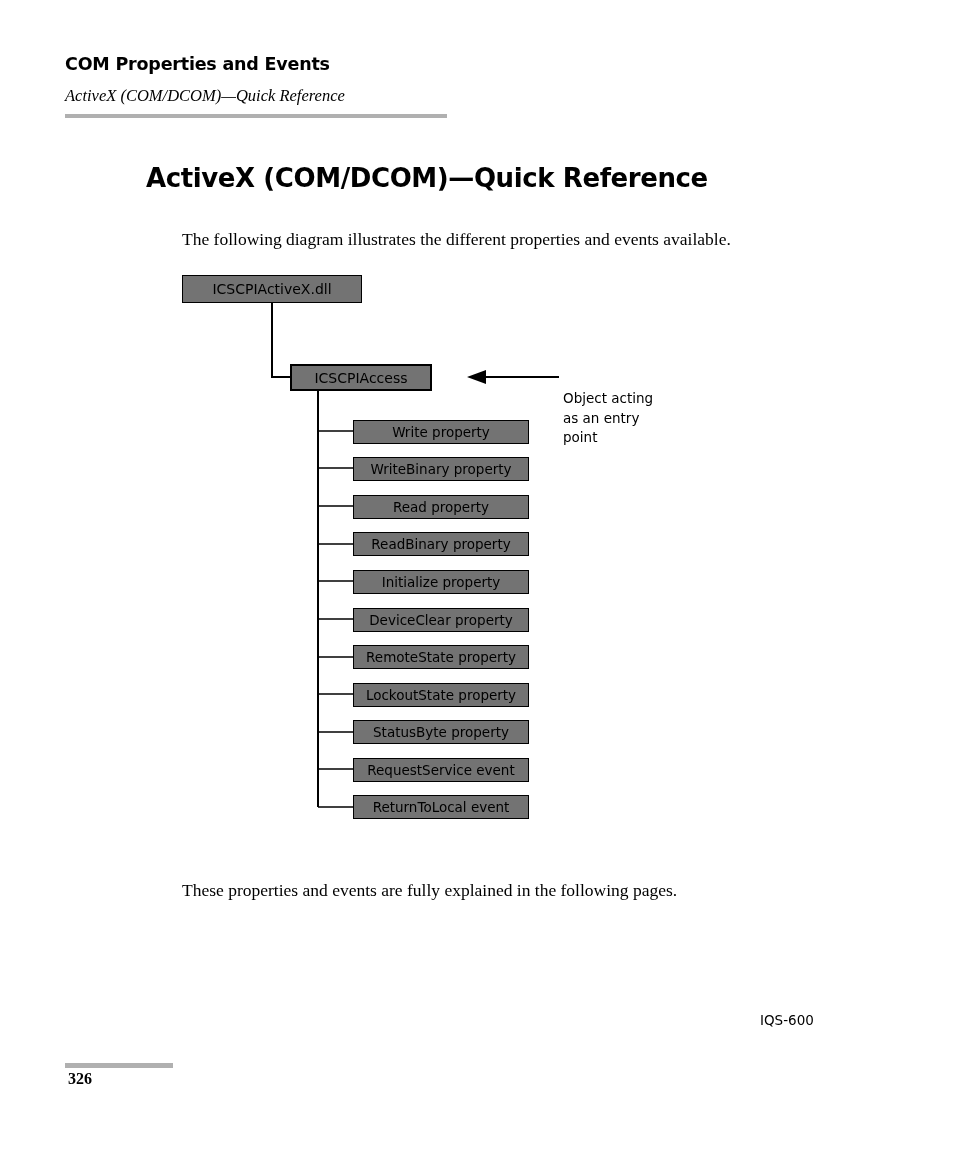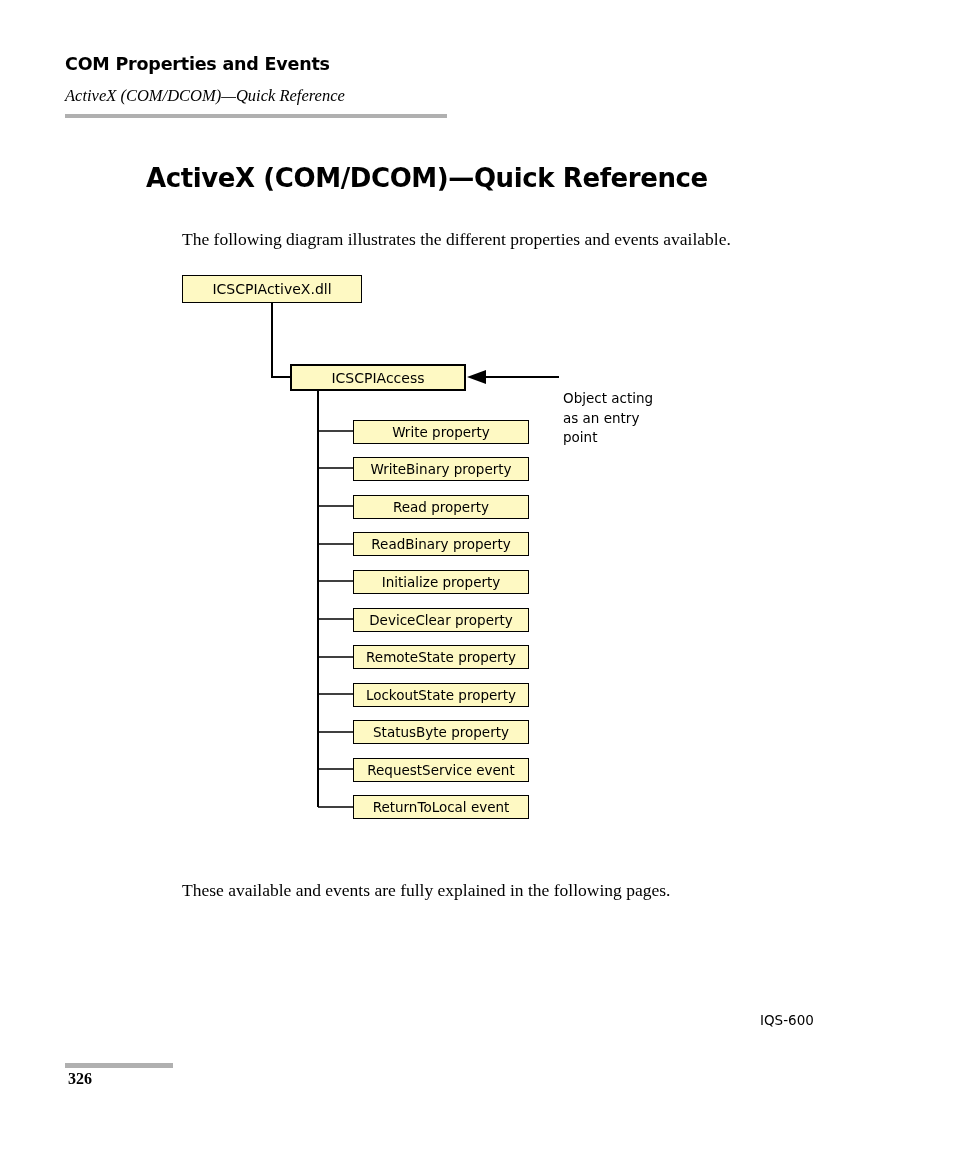--- a/index.html
+++ b/index.html
@@ -84,41 +84,41 @@
     position: absolute;
     left: 0;
     top: 0;
     width: 954px;
     height: 1159px;
     pointer-events: none;
   }
   .node {
     position: absolute;
     box-sizing: border-box;
-    background: #fef9c3;
+    background: #737373;
     border: 1.4px solid #000000;
     font-family: "DejaVu Sans", sans-serif;
     font-size: 13.5px;
     color: #000;
     display: flex;
     align-items: center;
     justify-content: center;
     white-space: nowrap;
   }
   .node-root {
     left: 182px;
     top: 275px;
     width: 180px;
     height: 28px;
     font-size: 14px;
   }
   .node-entry {
     left: 290px;
     top: 364px;
-    width: 176px;
+    width: 142px;
     height: 27px;
     border-width: 2px;
     font-size: 14px;
   }
   .node-leaf {
     left: 353px;
     width: 176px;
     height: 24px;
   }
 
@@ -207,17 +207,17 @@
 <div class="node node-leaf" style="top:495px">Read property</div>
 <div class="node node-leaf" style="top:532px">ReadBinary property</div>
 <div class="node node-leaf" style="top:570px">Initialize property</div>
 <div class="node node-leaf" style="top:608px">DeviceClear property</div>
 <div class="node node-leaf" style="top:645px">RemoteState property</div>
 <div class="node node-leaf" style="top:683px">LockoutState property</div>
 <div class="node node-leaf" style="top:720px">StatusByte property</div>
 <div class="node node-leaf" style="top:758px">RequestService event</div>
 <div class="node node-leaf" style="top:795px">ReturnToLocal event</div>
 
-<p class="para para-outro">These available and events are fully explained in the following pages.</p>
+<p class="para para-outro">These properties and events are fully explained in the following pages.</p>
 
 <div class="ftr-rule"></div>
 <div class="ftr-page">326</div>
 <div class="ftr-model">IQS-600</div>
 
 </body></html>

